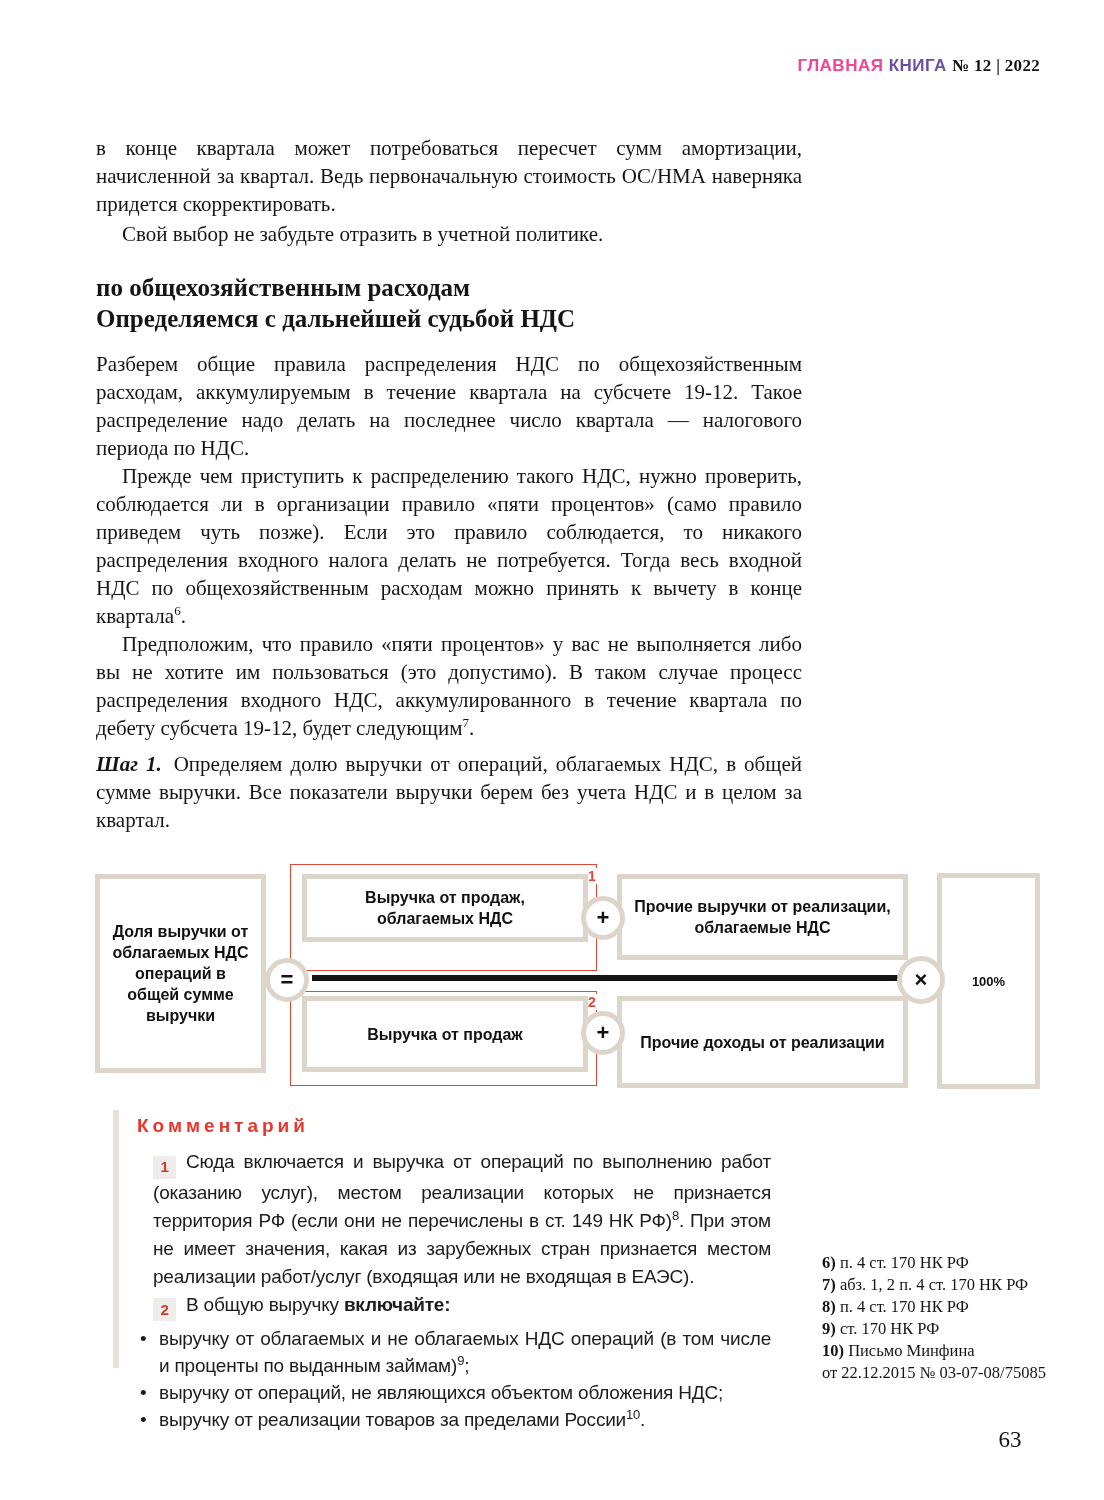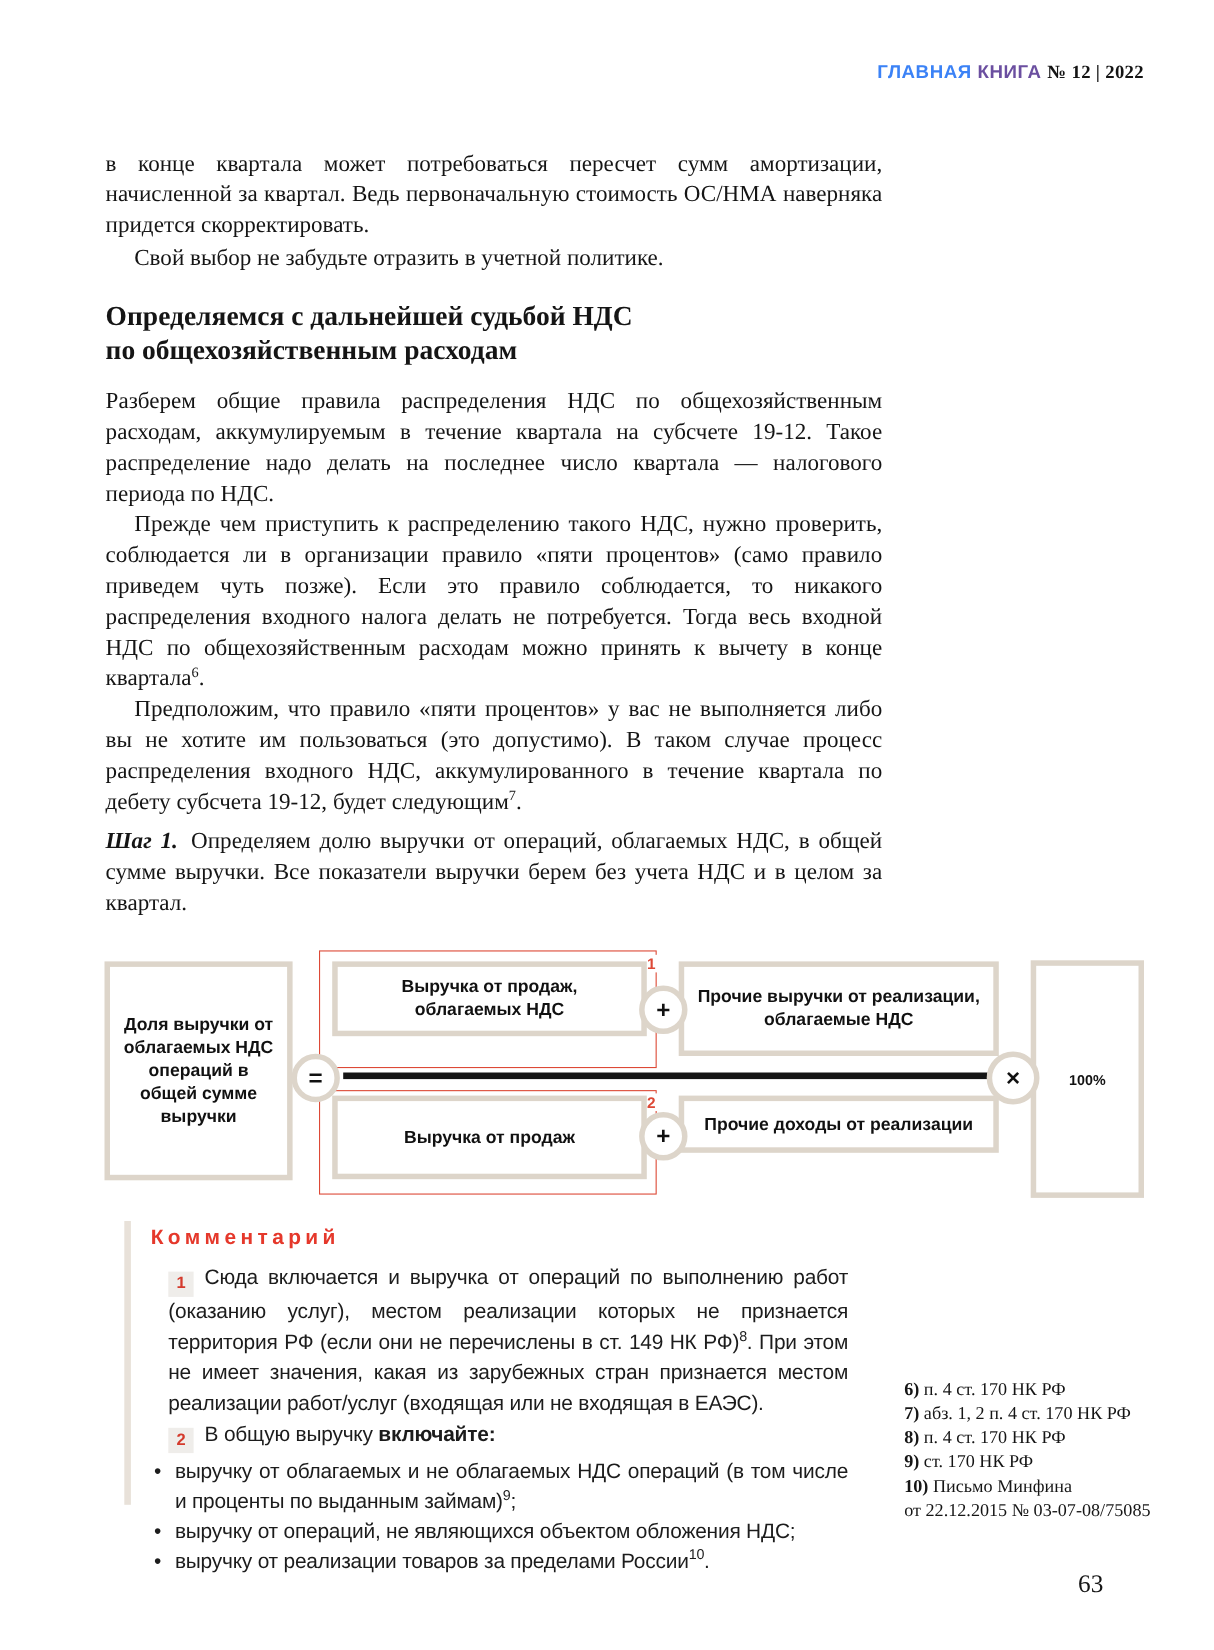--- a/index.html
+++ b/index.html
@@ -2,21 +2,21 @@
 <html lang="ru"><head>
 <meta charset="utf-8">
 <style>
   html,body{margin:0;padding:0;background:#fff;}
   .page{position:relative;width:1104px;height:1500px;background:#ffffff;overflow:hidden;
         font-family:"Liberation Serif",serif;color:#151515;}
 
   
   .header{position:absolute;top:56px;left:0;right:64px;text-align:right;
           font-family:"Liberation Sans",sans-serif;font-weight:bold;font-size:17px;letter-spacing:.5px;}
-  .header .brand-black{color:#3b82f6;}
+  .header .brand-black{color:#ec4899;}
   .header .brand-purple{color:#6b4fa0;}
   .header .issue{font-family:"Liberation Serif",serif;font-weight:bold;letter-spacing:.3px;color:#141414;}
 
   
   .bodytext{position:absolute;left:96px;width:706px;font-size:21px;line-height:28px;
             text-align:justify;margin:0;}
   .p1{top:134px;}
   .p2{top:220px;padding-left:26px;text-align:left;}
   .h2{top:272px;font-size:25px;line-height:31px;font-weight:bold;text-align:left;}
   .p3{top:350px;}
@@ -29,21 +29,21 @@
   
   .diagram{position:absolute;left:95px;top:862px;width:945px;height:224px;
            font-family:"Liberation Sans",sans-serif;font-weight:bold;color:#111;}
   .dbox{position:absolute;background:#fff;border:5px solid #ddd5ca;box-sizing:border-box;
         display:flex;align-items:center;justify-content:center;text-align:center;
         font-size:16px;line-height:21px;z-index:2;padding:4px 10px;}
   .box-result{left:0;top:12px;width:171px;height:199px;}
   .box-num1{left:207px;top:12px;width:286px;height:68px;}
   .box-num2{left:522px;top:12px;width:291px;height:86px;}
   .box-den1{left:207px;top:134px;width:286px;height:76px;}
-  .box-den2{left:522px;top:134px;width:291px;height:52px;}
+  .box-den2{left:522px;top:134px;width:291px;height:92px;}
   .box-pct{left:842px;top:11px;width:103px;height:216px;font-size:13px;}
   .redrect{position:absolute;border:1.5px solid #dd4936;box-sizing:border-box;z-index:1;}
   .redrect1{left:195px;top:2px;width:307px;height:107px;}
   .redrect2{left:195px;top:129px;width:307px;height:95px;}
   .marker{position:absolute;left:488px;width:18px;text-align:center;background:#fff;
           color:#dd4936;font-size:14px;font-weight:bold;z-index:2;}
   .m1{top:6px;}.m2{top:132px;}
   .fracline{position:absolute;left:217px;top:113px;width:586px;height:6px;background:#141414;z-index:1;}
   .circle{position:absolute;width:44px;height:44px;border:5px solid #ddd5ca;border-radius:50%;
           background:#fff;box-sizing:border-box;display:flex;align-items:center;justify-content:center;
@@ -70,39 +70,39 @@
   .blist li{position:relative;padding-left:22px;line-height:27px;text-align:justify;}
   .dot{position:absolute;left:3px;top:0;}
 
   
   .footnotes{position:absolute;left:822px;top:1252px;width:230px;font-size:16.5px;line-height:22px;}
   .fn{white-space:nowrap;}
   .fn-wrap{white-space:normal;}
   .fn-num{font-weight:bold;}
 
   
-  .pagenum{position:absolute;left:980px;top:1427px;width:60px;text-align:left;font-size:23px;}
+  .pagenum{position:absolute;left:980px;top:1427px;width:60px;text-align:center;font-size:23px;}
 </style>
 </head>
 <body>
 
 <div class="page">
 
   <div class="header">
     <span class="brand-black">ГЛАВНАЯ</span>
     <span class="brand-purple">КНИГА</span>
     <span class="issue">№ 12 | 2022</span>
   </div>
 
   <p class="bodytext p1">в конце квартала может потребоваться пересчет сумм амортизации, начисленной за квартал. Ведь первоначальную стоимость ОС/НМА наверняка придется скорректировать.</p>
   <p class="bodytext p2">Свой выбор не забудьте отразить в учетной политике.</p>
 
   <h2 class="bodytext h2">
+    <span style="display:block">по общехозяйственным расходам</span>
     <span style="display:block">Определяемся с дальнейшей судьбой НДС</span>
-    <span style="display:block">по общехозяйственным расходам</span>
   </h2>
 
   <p class="bodytext p3">Разберем общие правила распределения НДС по общехозяйственным расходам, аккумулируемым в течение квартала на субсчете 19-12. Такое распределение надо делать на последнее число квартала — налогового периода по НДС.</p>
 
   <p class="bodytext p4"><span>Прежде чем приступить к распределению такого НДС, нужно проверить, соблюдается ли в организации правило «пяти процентов» (само правило приведем чуть позже). Если это правило соблюдается, то никакого распределения входного налога делать не потребуется. Тогда весь входной НДС по общехозяйственным расходам можно принять к вычету в конце квартала</span><sup>6</sup><span>.</span></p>
 
   <p class="bodytext p5"><span>Предположим, что правило «пяти процентов» у вас не выполняется либо вы не хотите им пользоваться (это допустимо). В таком случае процесс распределения входного НДС, аккумулированного в течение квартала по дебету субсчета 19-12, будет следующим</span><sup>7</sup><span>.</span></p>
 
   <p class="bodytext step"><span class="step-label">Шаг 1.</span><span>Определяем долю выручки от операций, облагаемых НДС, в общей сумме выручки. Все показатели выручки берем без учета НДС и в целом за квартал.</span></p>
 

